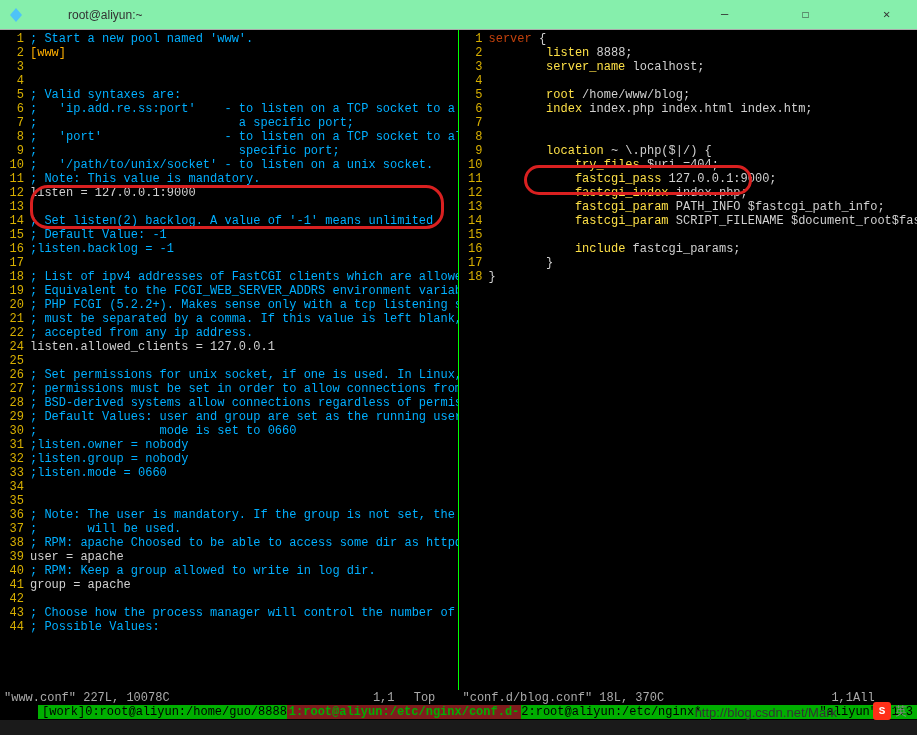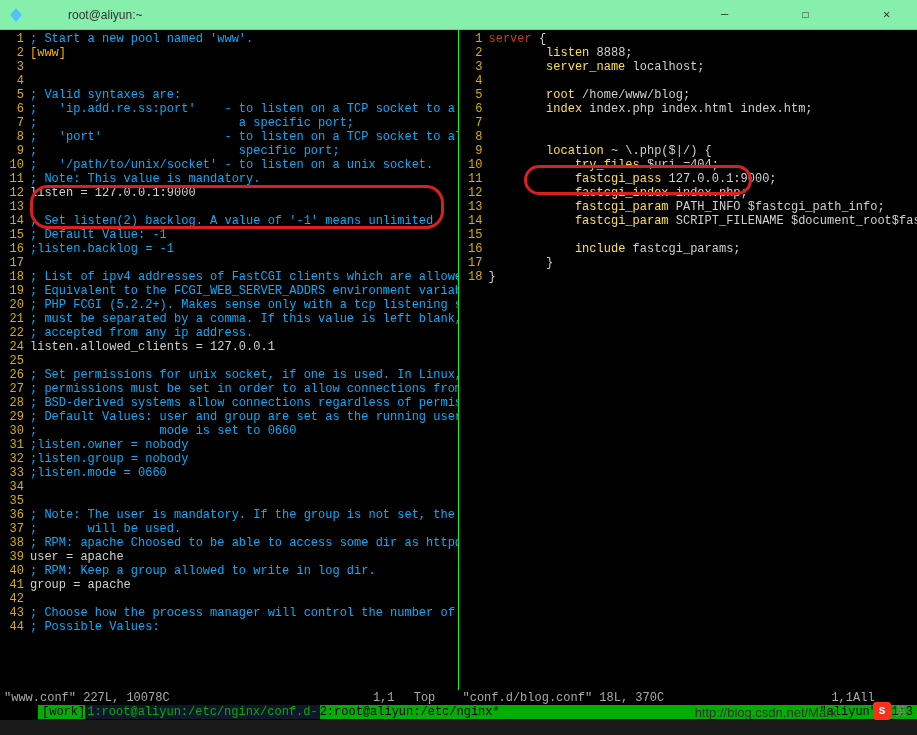--- a/index.html
+++ b/index.html
@@ -94,21 +94,21 @@
   bottom: 1px;
   left: 0;
   right: 0;
   height: 14px;
   background: #00af00;
   color: #000;
   padding: 0 4px;
   display: flex;
   margin-left: 38px;
 }
-.tmux .active { background: #0f172a; color: #00af00; padding: 0 2px; }
+.tmux .active { background: #7f1d1d; color: #00af00; padding: 0 2px; font-weight: bold; }
 .annotation {
   position: absolute;
   border: 3px solid #d92020;
   border-radius: 18px;
   pointer-events: none;
 }
 .annotation.a1 {
   left: 30px; top: 155px; width: 414px; height: 44px;
 }
 .annotation.a2 {
@@ -416,20 +416,21 @@
     </div>
     <div class="pane-status">
       <span class="fname">"conf.d/blog.conf" 18L, 370C</span>
       <span>1,1</span>
       <span style="width:60px;">All</span>
     </div>
   </div>
 
   <div class="tmux" id="tmux">
       <span>[work] </span>
+      <span> 0:root@aliyun:/home/guo/8888 </span>
       <span class="active"> 1:root@aliyun:/etc/nginx/conf.d- </span>
       <span> 2:root@aliyun:/etc/nginx* </span>
       <span style="flex: 1 1 0%;"></span>
       <span>"aliyun" 11:3</span>
     </div>
 
   <div class="watermark">http://blog.csdn.net/Mark</div>
 
   <div class="bottom-input">
     <span class="ime-badge">S</span>

